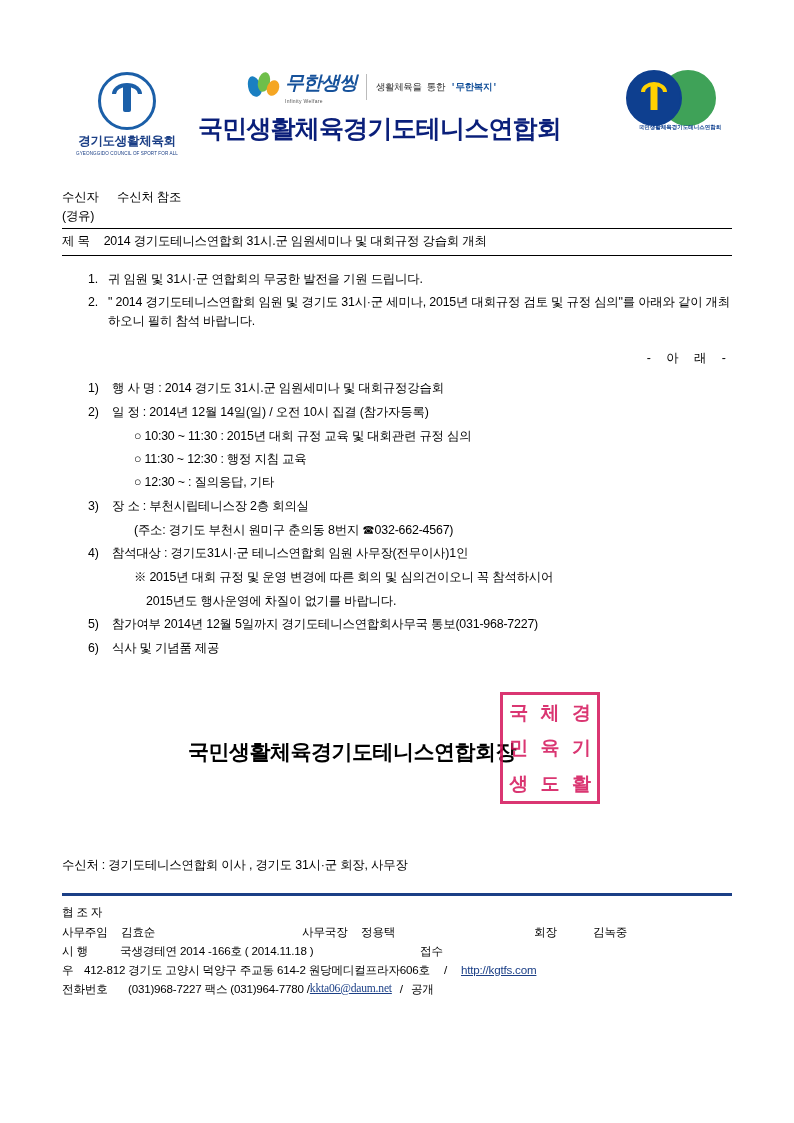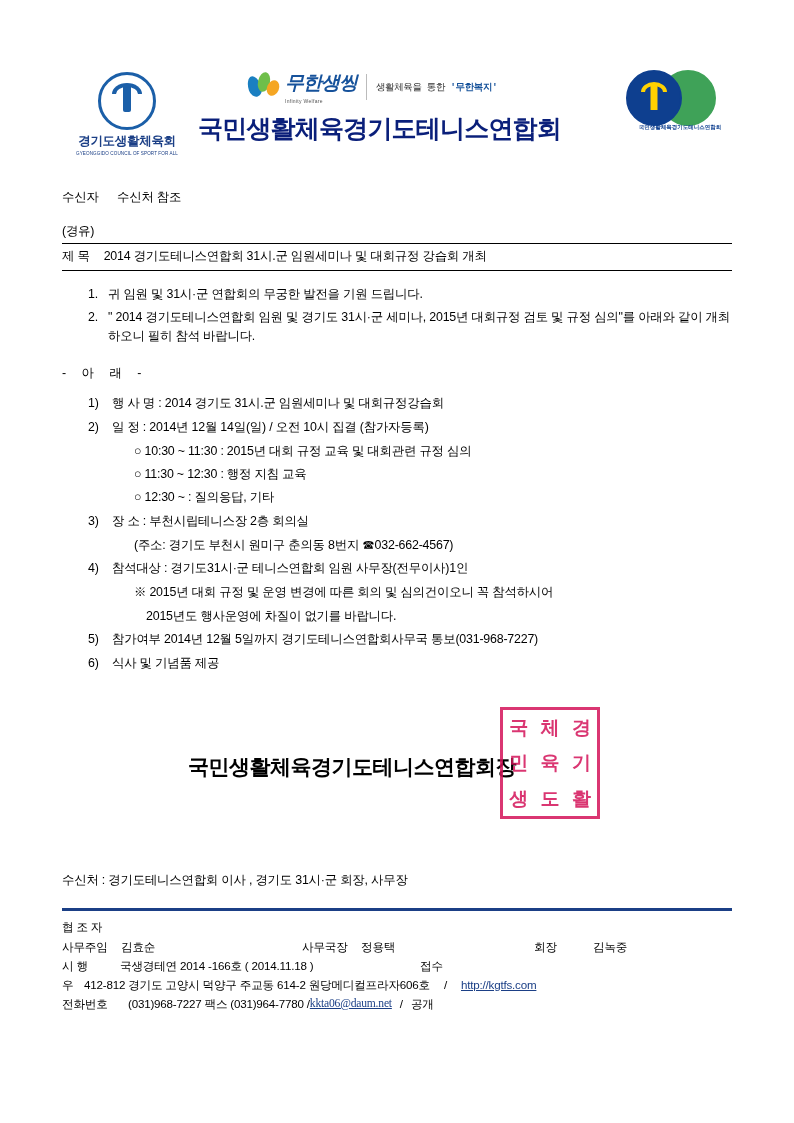--- a/index.html
+++ b/index.html
@@ -211,21 +211,21 @@
     margin: 28px 62px 0 62px;
     font-size: 12.4px;
     line-height: 1.55;
     letter-spacing: -0.2px;
   }
   .recip-line {
     display: flex;
     gap: 9px;
   }
   .lbl-w { display: inline-block; min-width: 46px; }
-  .kyeongyu { margin-top: 15px; }
+  .kyeongyu { margin-top: 0; }
   .subject-row {
     border-top: 1px solid #000;
     border-bottom: 1px solid #000;
     padding: 3px 0 3px 0;
     margin-top: 2px;
     display: flex;
     gap: 14px;
   }
   .subject-row .subj-label { white-space: nowrap; }
   .subject-row .subj-text { }
@@ -233,21 +233,21 @@
   .para { margin-top: 14px; }
   .num-item {
     display: flex;
     margin-left: 26px;
     margin-bottom: 4px;
   }
   .num-item .n { width: 20px; flex: 0 0 20px; }
   .num-item .t { flex: 1; }
 
   .center-arae {
-    text-align: left;
+    text-align: right;
     margin: 18px 0 10px 0;
     letter-spacing: 6px;
   }
 
   .list2 { margin-left: 26px; }
   .l2item { display: flex; margin-bottom: 5px; }
   .l2item .n { width: 24px; flex: 0 0 24px; }
   .l2item .t { flex: 1; }
   .sub { margin-left: 46px; margin-bottom: 4px; }
   .indent1 { margin-left: 46px; margin-bottom: 4px; }

